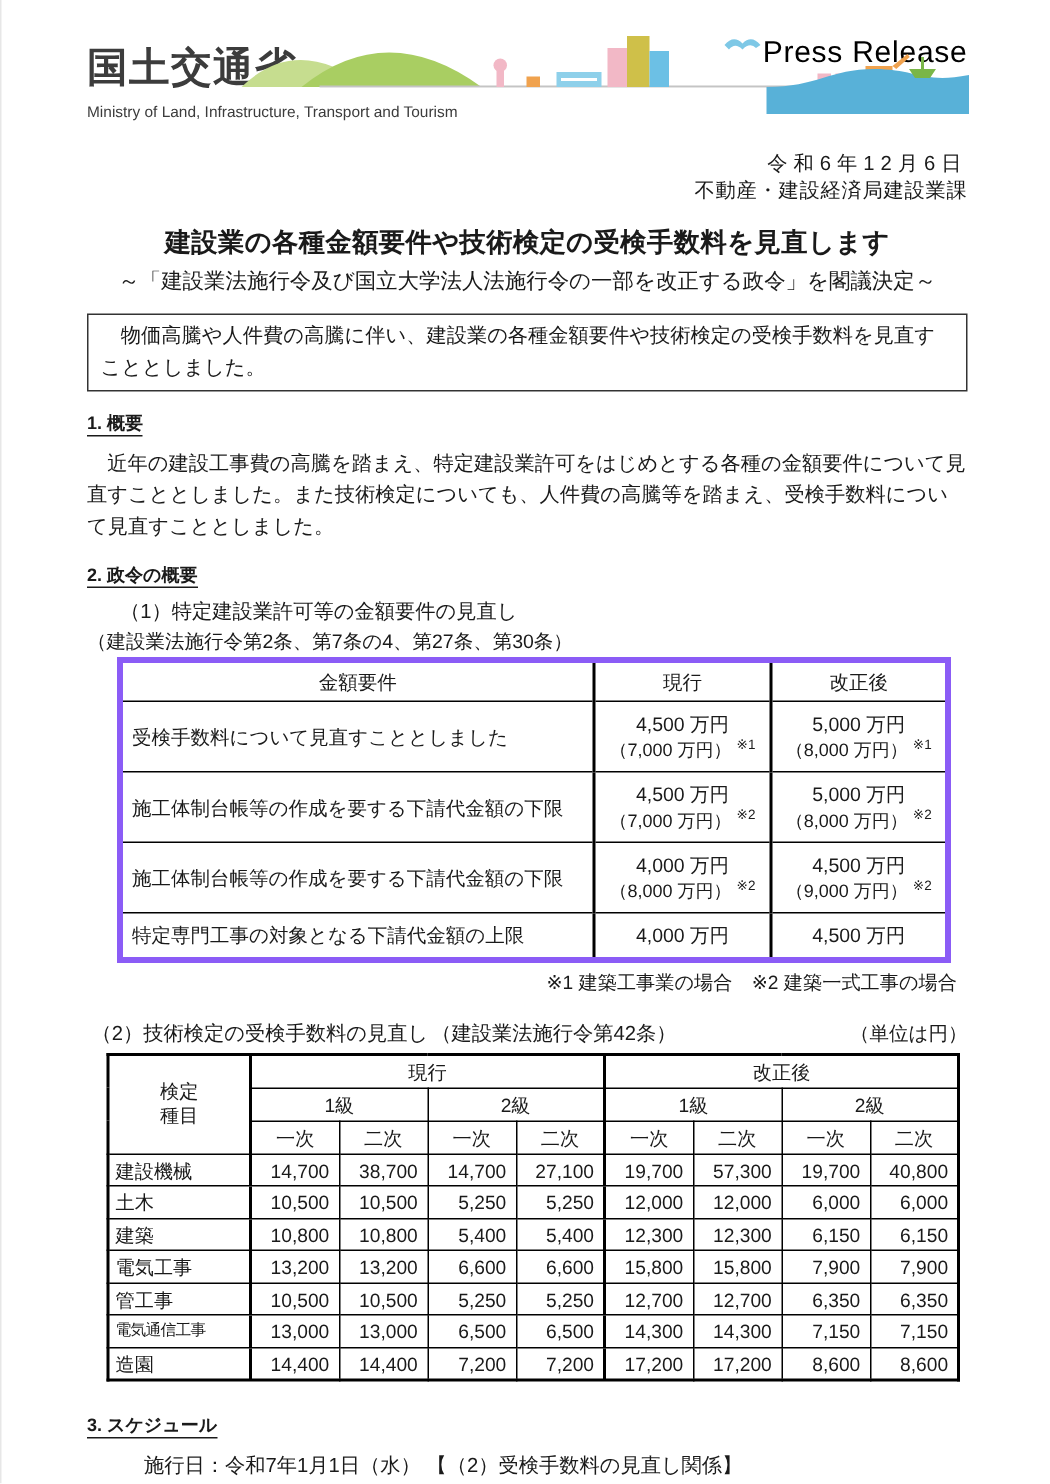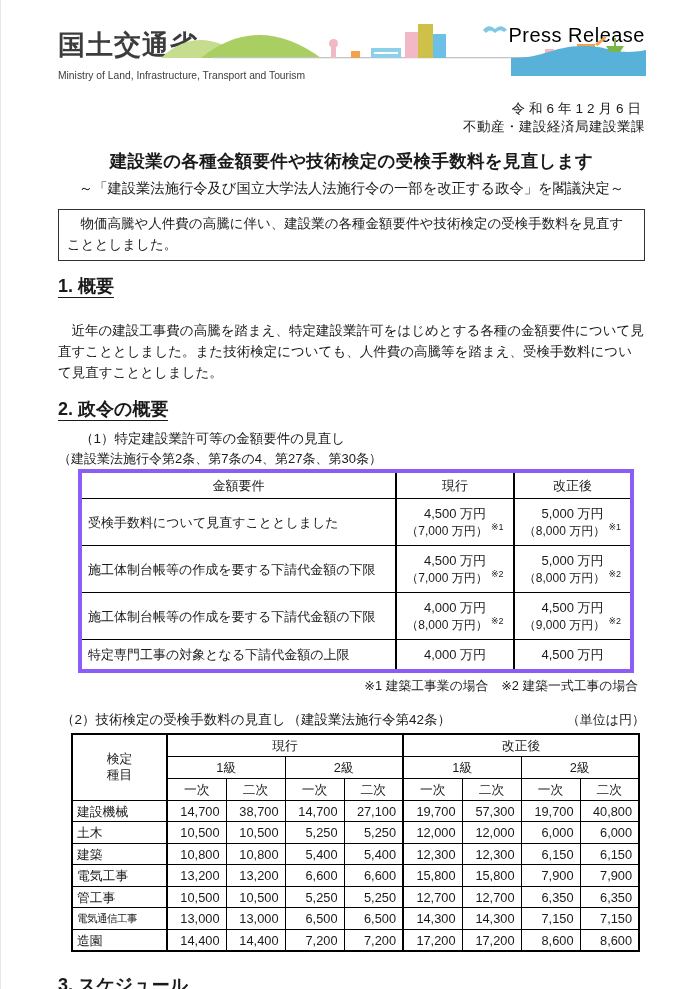--- a/index.html
+++ b/index.html
@@ -18,23 +18,23 @@
   .illus{position:absolute;left:95px;top:4px;}
   
   .dateblk{text-align:right;margin-top:2px;line-height:1.35;}
   .dateblk .d1{letter-spacing:4px;}
   .dateblk .d2{letter-spacing:.5px;}
   
   .title{margin-top:12px;text-align:center;font-size:17.5px;font-weight:bold;letter-spacing:.3px;}
   .subtitle{margin-top:3px;text-align:center;font-size:14.3px;}
   .sumbox{margin-top:10px;border:1px solid #333;padding:4px 8px;line-height:1.55;}
   
-  .sec-h{margin-top:12px;font-weight:bold;font-size:18px;}
+  .sec-h{margin-top:12px;font-weight:bold;font-size:12px;}
   .sec-h span{border-bottom:1.5px solid #1a1a1a;padding-bottom:1px;}
-  .body-p{margin-top:21px;line-height:1.55;}
+  .body-p{margin-top:8px;line-height:1.55;}
   .sub-h{margin-top:6px;margin-left:22px;}
   .ref-r{text-align:left;font-size:13px;margin-top:0;}
   
   table{border-collapse:collapse;}
   .t1{margin:1px 0 0 20px;border:4px solid #8b5cf6;table-layout:fixed;width:552px;}
   .t1 th,.t1 td{border:1px solid #000;padding:0 6px;font-size:13px;}
   .t1 th{font-weight:normal;text-align:center;height:25px;}
   .t1 td.item{text-align:left;}
   .t1 td.val{text-align:center;border-left:2px solid #000;line-height:1.25;padding:2px 2px;}
   .t1 tr.tall td{height:42px;}

